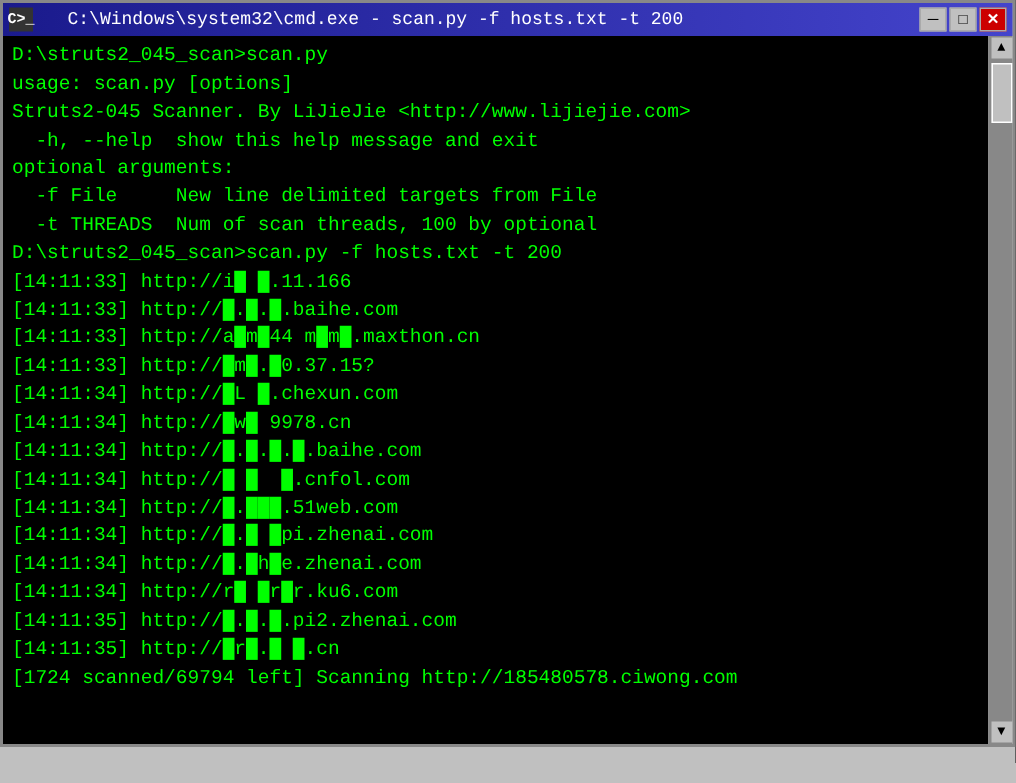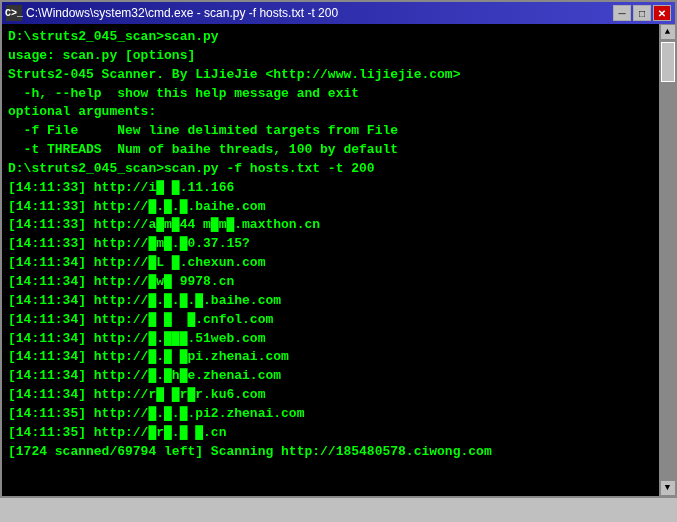--- a/index.html
+++ b/index.html
@@ -38,21 +38,22 @@
       display: flex;
       align-items: center;
       justify-content: center;
       font-size: 10px;
       color: white;
       font-weight: bold;
     }
     .title-text {
       color: white;
       font-size: 12px;
-      font-family: Liberation Sans, sans-serif;
+      font-family: Liberation Mono, monospace;
+      margin-left: 19px;
     }
     .title-buttons {
       display: flex;
       gap: 2px;
     }
     .title-btn {
       width: 18px;
       height: 16px;
       border: 1px solid #aaa;
       display: flex;
@@ -73,21 +74,20 @@
     }
     .terminal {
       flex: 1;
       background: #000000;
       color: #00ff00;
       font-size: 13px;
       font-family: 'Courier New', Courier, monospace;
       padding: 4px 6px;
       overflow: hidden;
       line-height: 1.45;
-      font-weight: bold;
     }
     .terminal .line {
       white-space: pre;
       display: block;
     }
     .scrollbar {
       width: 16px;
       background: #c0c0c0;
       display: flex;
       flex-direction: column;
@@ -141,21 +141,21 @@
     <div class="terminal" id="terminal-content">
     <span class="line"></span>
         <span class="line">D:\struts2_045_scan&gt;scan.py</span>
         <span class="line">usage: scan.py [options]</span>
         <span class="line"></span>
         <span class="line">Struts2-045 Scanner. By LiJieJie &lt;http://www.lijiejie.com&gt;</span>
         <span class="line"></span>
         <span class="line">  -h, --help  show this help message and exit</span>
         <span class="line">optional arguments:</span>
         <span class="line">  -f File     New line delimited targets from File</span>
-        <span class="line">  -t THREADS  Num of baihe threads, 100 by default</span>
+        <span class="line">  -t THREADS  Num of scan threads, 100 by optional</span>
         <span class="line"></span>
         <span class="line">D:\struts2_045_scan&gt;scan.py -f hosts.txt -t 200</span>
         <span class="line">[14:11:33] http://i█ █.11.166</span>
         <span class="line">[14:11:33] http://█.█.█.baihe.com</span>
         <span class="line">[14:11:33] http://a█m█44 m█m█.maxthon.cn</span>
         <span class="line">[14:11:33] http://█m█.█0.37.15?</span>
         <span class="line">[14:11:34] http://█L █.chexun.com</span>
         <span class="line">[14:11:34] http://█w█ 9978.cn</span>
         <span class="line">[14:11:34] http://█.█.█.█.baihe.com</span>
         <span class="line">[14:11:34] http://█ █  █.cnfol.com</span>

